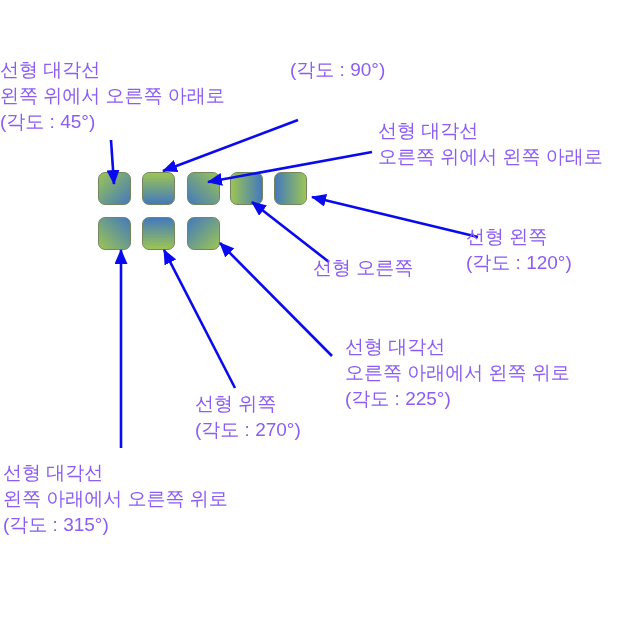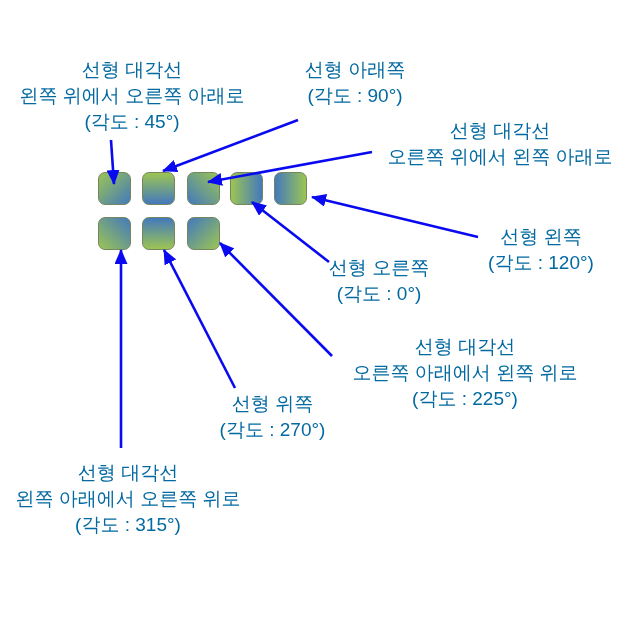--- a/index.html
+++ b/index.html
@@ -34,24 +34,24 @@
   #arrows {
     position: absolute;
     left: 0; top: 0;
     width: 626px; height: 625px;
     pointer-events: none;
   }
 
   
   .label {
     position: absolute;
-    color: #0369a1;
+    color: #8b5cf6;
     font-size: 19px;
     line-height: 26px;
-    text-align: center;
+    text-align: left;
     white-space: nowrap;
   }
   #label-45  { left:   0px; top:  57px; width: 264px; }
   #label-90  { left: 290px; top:  57px; width: 130px; }
   #label-135 { left: 378px; top: 118px; width: 244px; }
   #label-180 { left: 466px; top: 224px; width: 150px; }
   #label-0   { left: 313px; top: 255px; width: 132px; }
   #label-225 { left: 345px; top: 334px; width: 240px; }
   #label-270 { left: 195px; top: 391px; width: 155px; }
   #label-315 { left:   3px; top: 460px; width: 250px; }
@@ -88,37 +88,35 @@
     </g>
   </svg>
 
   <div class="label" id="label-45">
     <div>선형 대각선</div>
     <div>왼쪽 위에서 오른쪽 아래로</div>
     <div>(각도 : 45°)</div>
   </div>
 
   <div class="label" id="label-90">
-    <div>선형 아래쪽</div>
     <div>(각도 : 90°)</div>
   </div>
 
   <div class="label" id="label-135">
     <div>선형 대각선</div>
     <div>오른쪽 위에서 왼쪽 아래로</div>
   </div>
 
   <div class="label" id="label-180">
     <div>선형 왼쪽</div>
     <div>(각도 : 120°)</div>
   </div>
 
   <div class="label" id="label-0">
     <div>선형 오른쪽</div>
-    <div>(각도 : 0°)</div>
   </div>
 
   <div class="label" id="label-225">
     <div>선형 대각선</div>
     <div>오른쪽 아래에서 왼쪽 위로</div>
     <div>(각도 : 225°)</div>
   </div>
 
   <div class="label" id="label-270">
     <div>선형 위쪽</div>

